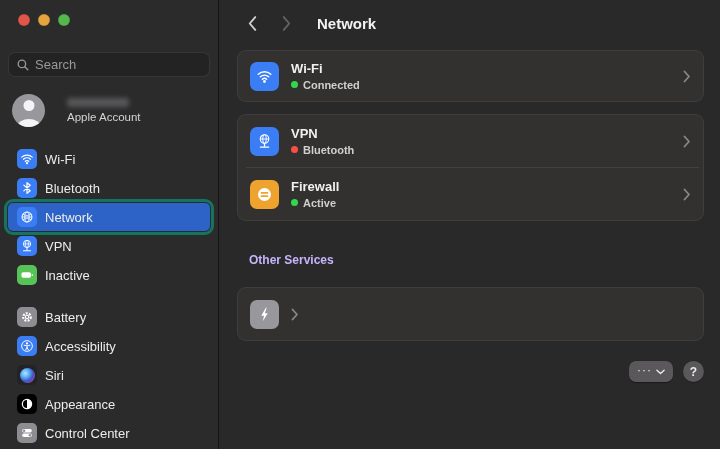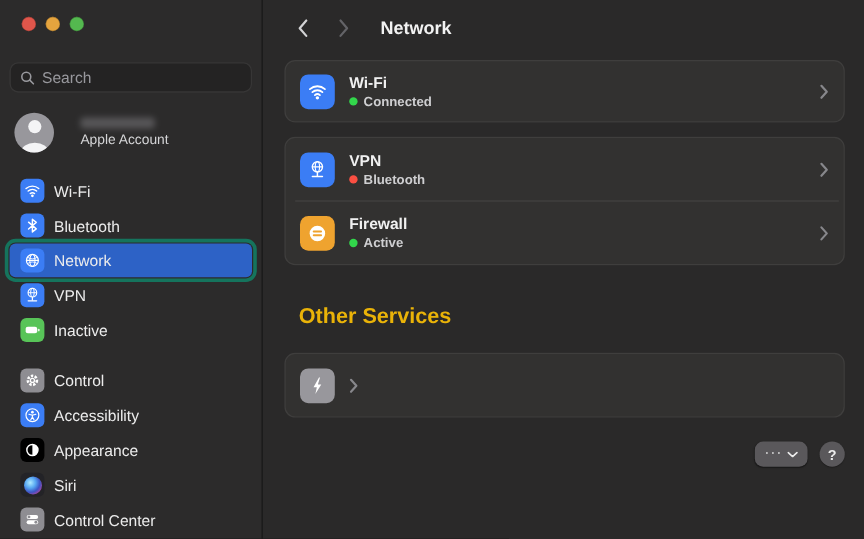--- a/index.html
+++ b/index.html
@@ -71,21 +71,21 @@
     width:29px; height:29px; border-radius:7px; flex:0 0 29px;
     display:flex; align-items:center; justify-content:center;
   }
   .row-text { display:flex; flex-direction:column; gap:3px; flex:1; }
   .row-title { font-size:13px; font-weight:700; color:#f0f0f0; line-height:14px; }
   .status-line { display:flex; align-items:center; gap:5px; }
   .dot { width:7px; height:7px; border-radius:50%; }
   .status-text { font-size:11px; color:#cfcfd1;font-weight:bold; }
   .svc-name-blob { width:116px; height:10px; margin-bottom:2px; }
 
-  .section-heading { margin:32px 0 10px 12px; font-size:18px; font-weight:700; color:#eab308; }
+  .section-heading { margin:32px 0 10px 12px; font-size:12px; font-weight:700; color:#c4b5fd; }
 
   .footer-row { margin-top:20px; display:flex; justify-content:flex-end; align-items:center; gap:10px; }
   .more-btn {
     width:44px; height:21px; border-radius:7px; background:#5a585b;
     display:flex; align-items:center; justify-content:center; gap:4px; cursor:default;
     box-shadow:0 0.5px 1px rgba(0,0,0,.4);
   }
   .more-btn .dots { color:#f0f0f0; font-size:12px; line-height:10px; letter-spacing:1px; padding-bottom:3px; }
   .help-btn {
     width:21px; height:21px; border-radius:50%; background:#5a585b; color:#ececec;
@@ -184,51 +184,51 @@
 
       <div class="nav-gap"></div>
 
       <div class="nav-item">
         <span class="app-icon" style="background: rgb(142, 141, 146);">
           <svg width="16" height="16" viewBox="0 0 20 20">
               <circle cx="10" cy="10" r="4.7" fill="none" stroke="#fff" stroke-width="2.7" stroke-dasharray="2.45 1.55"></circle>
               <circle cx="10" cy="10" r="2.1" fill="none" stroke="#fff" stroke-width="1.3"></circle>
             </svg>
         </span>
-        <span class="label">Control</span>
+        <span class="label">Battery</span>
       </div>
 
       <div class="nav-item">
         <span class="app-icon" style="background: rgb(59, 125, 245);">
           <svg width="16" height="16" viewBox="0 0 20 20">
               <circle cx="10" cy="10" r="6.7" fill="none" stroke="#fff" stroke-width="1.2"></circle>
               <circle cx="10" cy="6.8" r="1.4" fill="#fff"></circle>
               <path d="M6.4 9.1 Q10 10.7 13.6 9.1" fill="none" stroke="#fff" stroke-width="1.2" stroke-linecap="round"></path>
               <line x1="10" y1="9.9" x2="10" y2="11.9" stroke="#fff" stroke-width="1.2"></line>
               <path d="M10 11.9 L8.3 14.8 M10 11.9 L11.7 14.8" fill="none" stroke="#fff" stroke-width="1.2" stroke-linecap="round"></path>
             </svg>
         </span>
         <span class="label">Accessibility</span>
       </div>
 
       <div class="nav-item">
+        <span class="app-icon" style="background: rgb(35, 35, 39);">
+          <span class="siri-orb"></span>
+        </span>
+        <span class="label">Siri</span>
+      </div>
+
+      <div class="nav-item">
         <span class="app-icon" style="background: rgb(0, 0, 0);">
           <svg width="16" height="16" viewBox="0 0 20 20">
               <circle cx="10" cy="10" r="5.8" fill="none" stroke="#fff" stroke-width="1.5"></circle>
               <path d="M10 4.2 a5.8 5.8 0 0 1 0 11.6 z" fill="#fff"></path>
             </svg>
         </span>
         <span class="label">Appearance</span>
-      </div>
-
-      <div class="nav-item">
-        <span class="app-icon" style="background: rgb(35, 35, 39);">
-          <span class="siri-orb"></span>
-        </span>
-        <span class="label">Siri</span>
       </div>
 
       <div class="nav-item">
         <span class="app-icon" style="background: rgb(142, 141, 146);">
           <svg width="16" height="16" viewBox="0 0 20 20">
               <rect x="4" y="5.1" width="12" height="4.2" rx="2.1" fill="#fff"></rect>
               <circle cx="6.4" cy="7.2" r="1.5" fill="#8e8d92"></circle>
               <rect x="4" y="10.7" width="12" height="4.2" rx="2.1" fill="#fff"></rect>
               <circle cx="13.6" cy="12.8" r="1.5" fill="#8e8d92"></circle>
             </svg>

